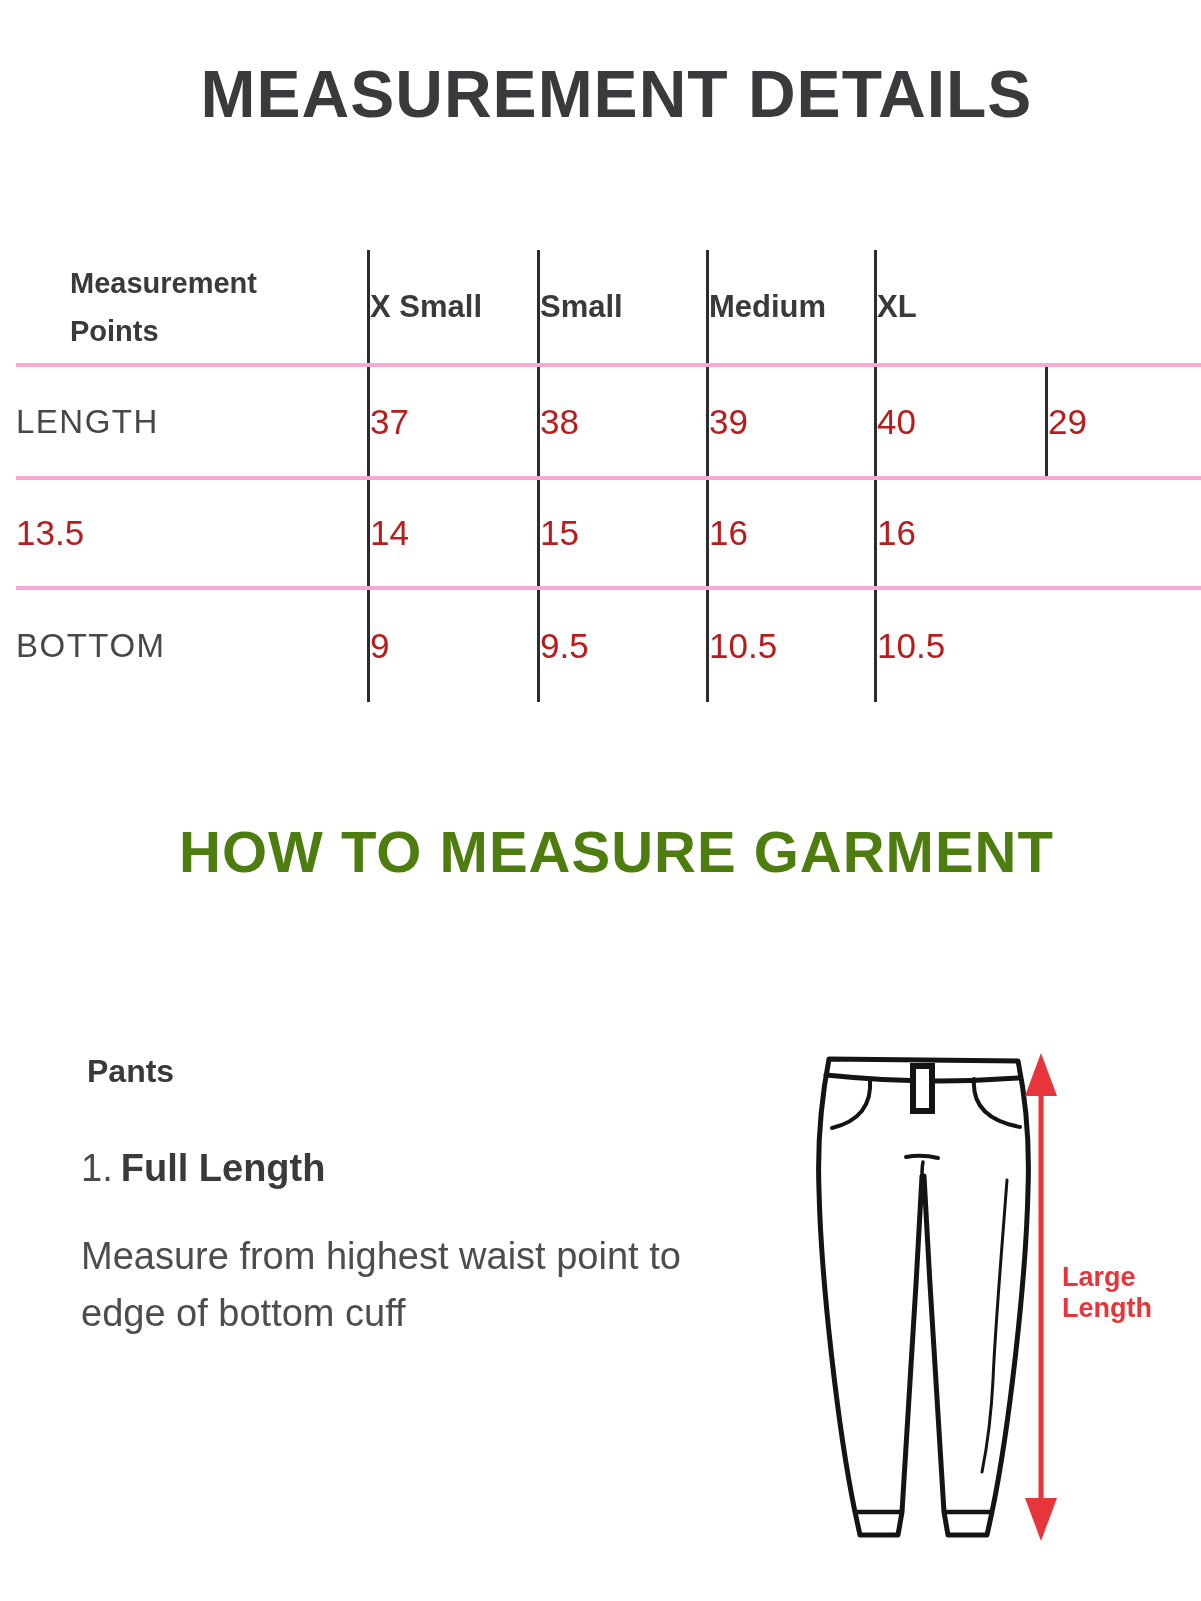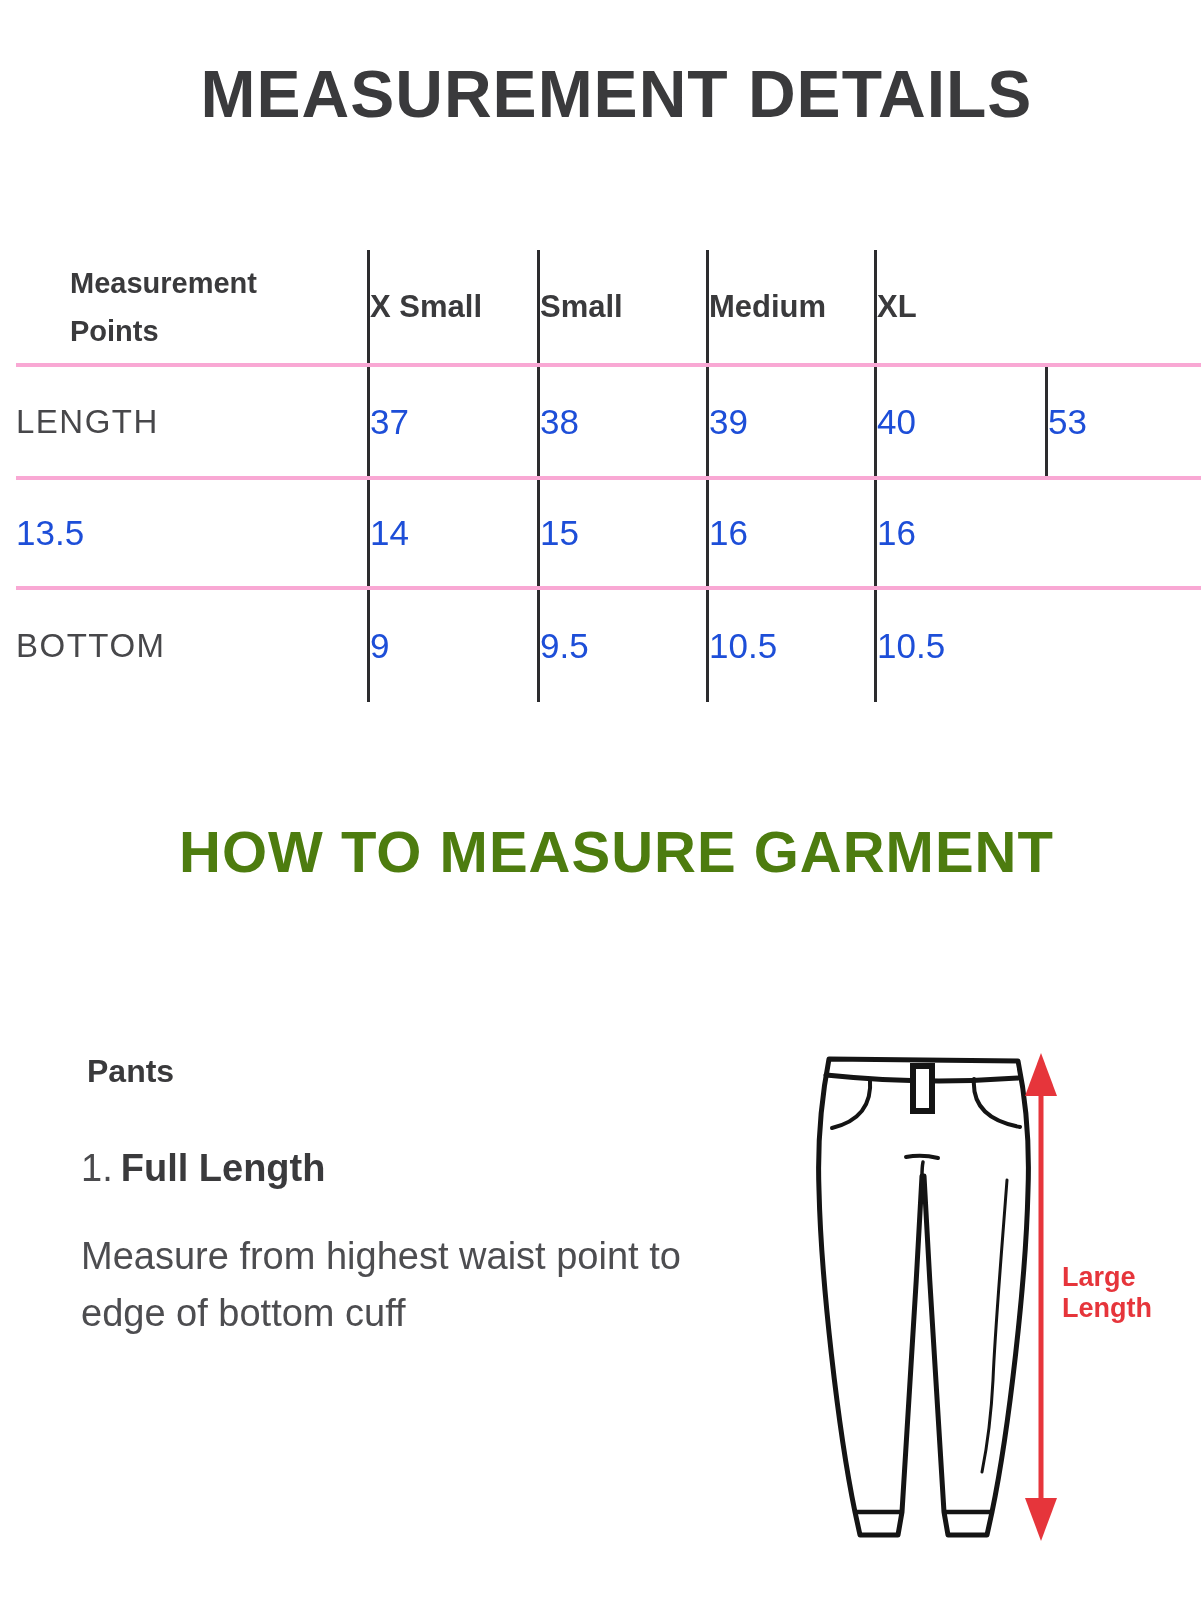--- a/index.html
+++ b/index.html
@@ -32,21 +32,21 @@
   .trow.r3 { height:112px; border-bottom:none; }
   .cell {
     display:flex; align-items:center; justify-content:flex-start;
     box-sizing:border-box; border-right:3px solid #2c2c2e;
   }
   .cell:last-child { border-right:none; }
   .cell.corner { justify-content:flex-start; padding-left:54px; }
   .corner-label { font-weight:700; font-size:29px; line-height:48px; width:270px; }
   .size-col { font-weight:700; font-size:31px; }
   .row-label { font-weight:400; font-size:33px; letter-spacing:1.5px; color:#47474a; }
-  .value { font-weight:400; font-size:35px; color:#1d4ed8; }
+  .value { font-weight:400; font-size:35px; color:#b91c1c; }
 
   
   .garment-label {
     position:absolute; left:71px; top:1053px;
     font-size:32px; font-weight:700; color:#3a3a3c;
   }
   .step-title { position:absolute; left:65px; top:1147px; font-size:38px; color:#3a3a3c; }
   .step-number { font-weight:400; color:#4a4a4d; margin-right:8px; }
   .step-name { font-weight:700; }
   .step-desc {
@@ -97,21 +97,21 @@
       <div class="cell">
           <span class="value">38</span>
         </div>
       <div class="cell">
           <span class="value">39</span>
         </div>
       <div class="cell">
           <span class="value">40</span>
         </div>
       <div class="cell">
-          <span class="value">53</span>
+          <span class="value">29</span>
         </div>
     </div>
 
     <div class="trow r2">
       <div class="cell">
           <span class="value">13.5</span>
         </div>
       <div class="cell">
           <span class="value">14</span>
         </div>

